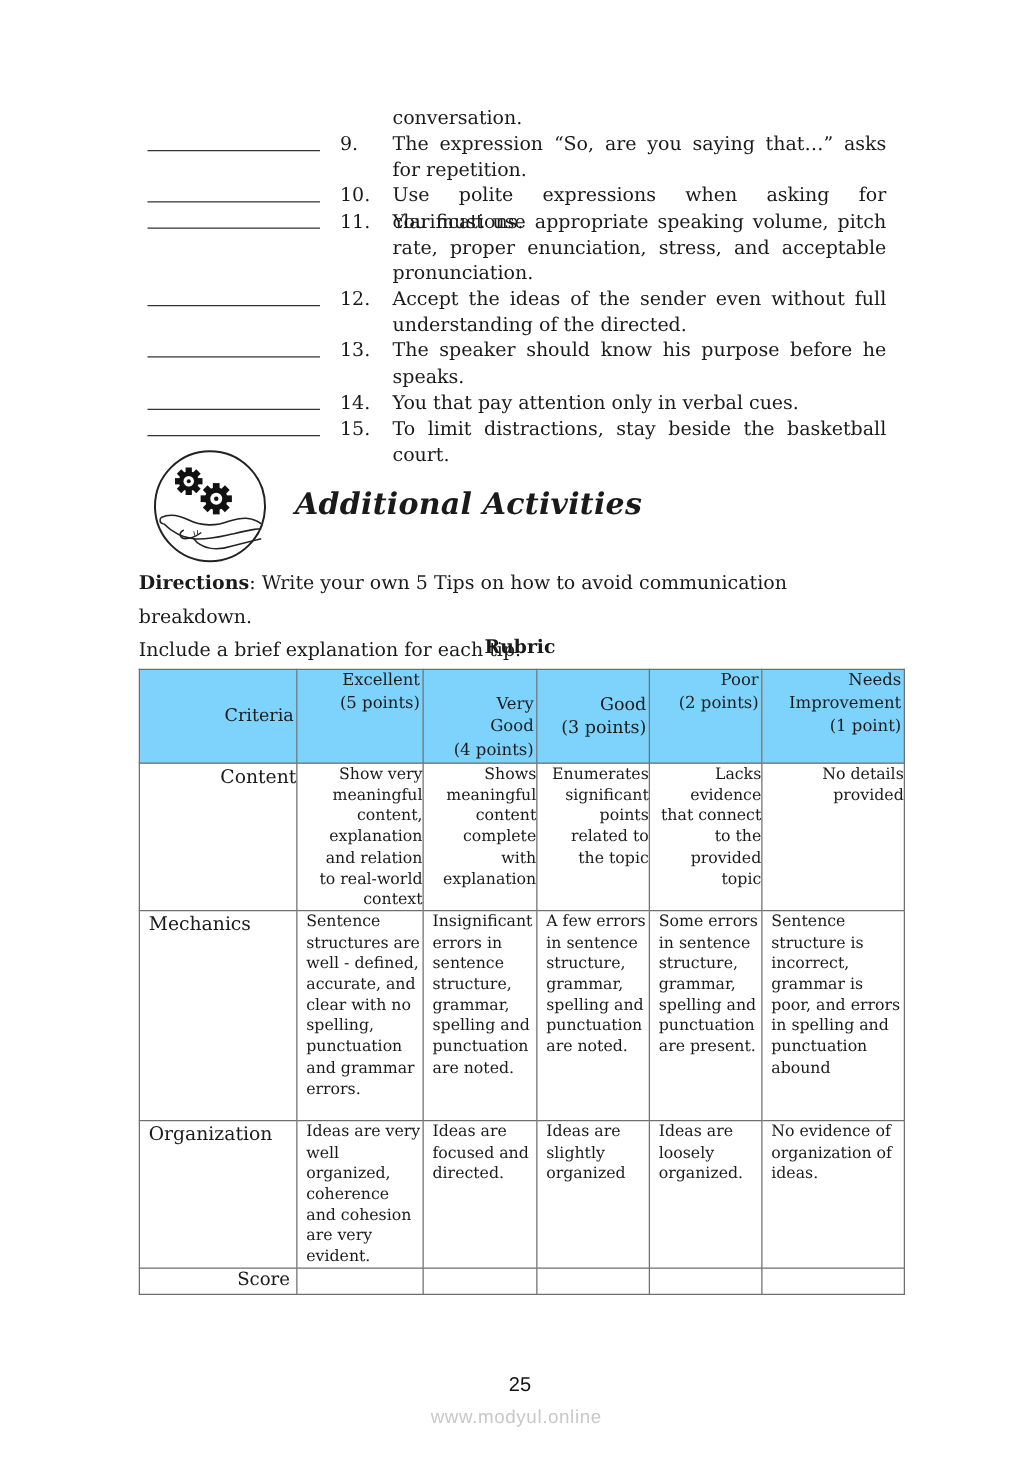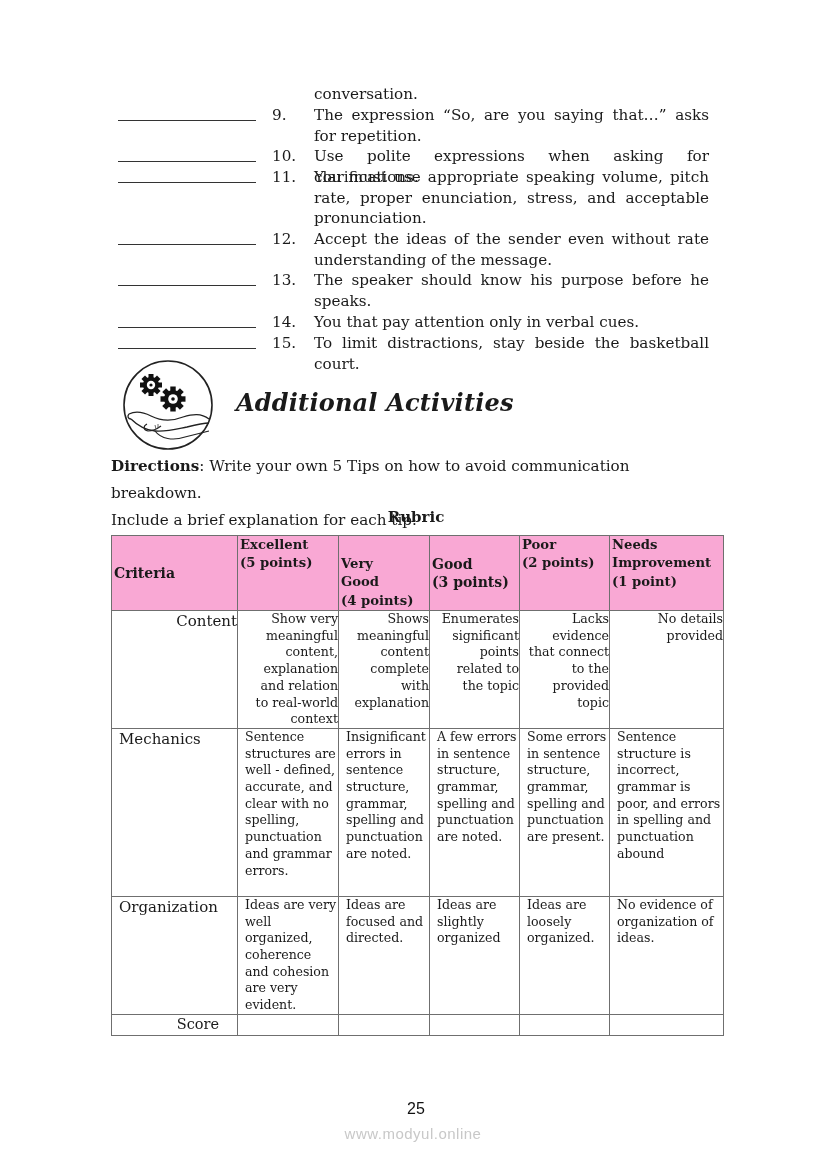--- a/index.html
+++ b/index.html
@@ -48,28 +48,28 @@
   
   table.rubric {
     position: absolute; left: 111px; top: 535px; width: 612px;
     border-collapse: collapse; table-layout: fixed;
     font-size: 12.6px; line-height: 16.7px;
   }
   table.rubric th, table.rubric td {
     border: 1px solid #6f6f6f; vertical-align: top; padding: 0 0 0 7px;
   }
   table.rubric th {
-    background: #f9a8d4; font-weight: bold; text-align: left; padding: 0 2px;
+    background: #7dd3fc; font-weight: normal; text-align: right; padding: 0 2px;
     font-size: 13.2px; line-height: 18.4px;
   }
   table.rubric th.crit { vertical-align: middle; font-size: 14px; }
   table.rubric th.vtop { vertical-align: top; }
   table.rubric th.vmid { vertical-align: bottom; }
   table.rubric td.crit-cell { font-size: 15px; line-height: 20px; padding-left: 7px; }
-  table.rubric td.score-label { text-align: right; font-size: 14.5px; padding-right: 18px; line-height: 19px; }
+  table.rubric td.score-label { text-align: right; font-size: 14.5px; padding-right: 5px; line-height: 19px; }
   table.rubric td.total-value { text-align: center; font-weight: bold; font-size: 14.5px; line-height: 19px; }
 
   .page-number {
     position: absolute; left: 0; width: 832px; top: 1100px; text-align: center;
     font-family: "Liberation Sans", "DejaVu Sans", sans-serif; font-size: 16px; color: #111;
   }
   .watermark {
     position: absolute; left: 0; width: 826px; top: 1125px; text-align: center;
     font-family: "Liberation Sans", "DejaVu Sans", sans-serif; font-size: 15px; color: #c8c8c8;
     letter-spacing: 0.5px;
@@ -94,21 +94,21 @@
       <span class="text">Use polite expressions when asking for clarifications.</span>
     </div>
     <div class="item" style="top:83px;">
       <span class="blank"></span>
       <span class="num">11.</span>
       <span class="text">You must use appropriate speaking volume, pitch rate, proper enunciation, stress, and acceptable pronunciation.</span>
     </div>
     <div class="item" style="top:145px;">
       <span class="blank"></span>
       <span class="num">12.</span>
-      <span class="text">Accept the ideas of the sender even without rate understanding of the message.</span>
+      <span class="text">Accept the ideas of the sender even without full understanding of the directed.</span>
     </div>
     <div class="item" style="top:186px;">
       <span class="blank"></span>
       <span class="num">13.</span>
       <span class="text">The speaker should know his purpose before he speaks.</span>
     </div>
     <div class="item" style="top:228px;">
       <span class="blank"></span>
       <span class="num">14.</span>
       <span class="text">You that pay attention only in verbal cues.</span>

